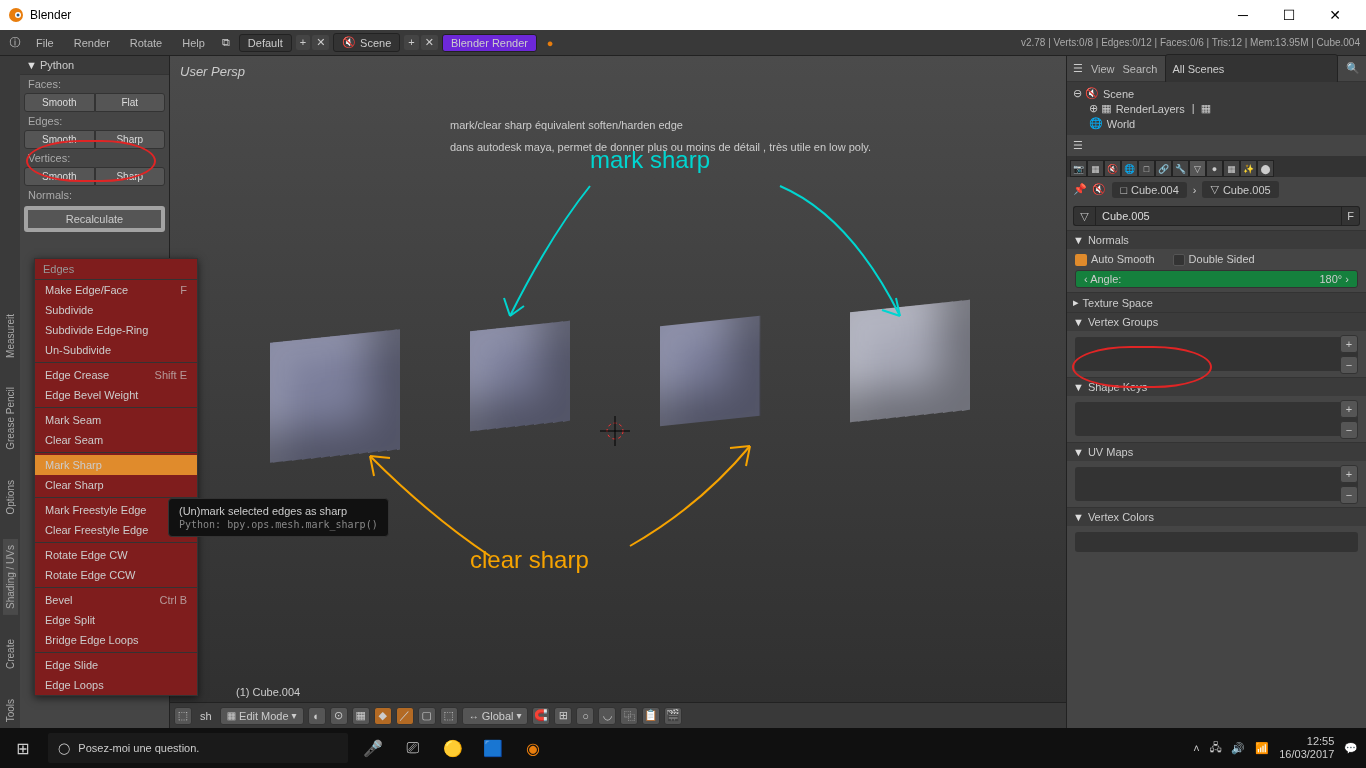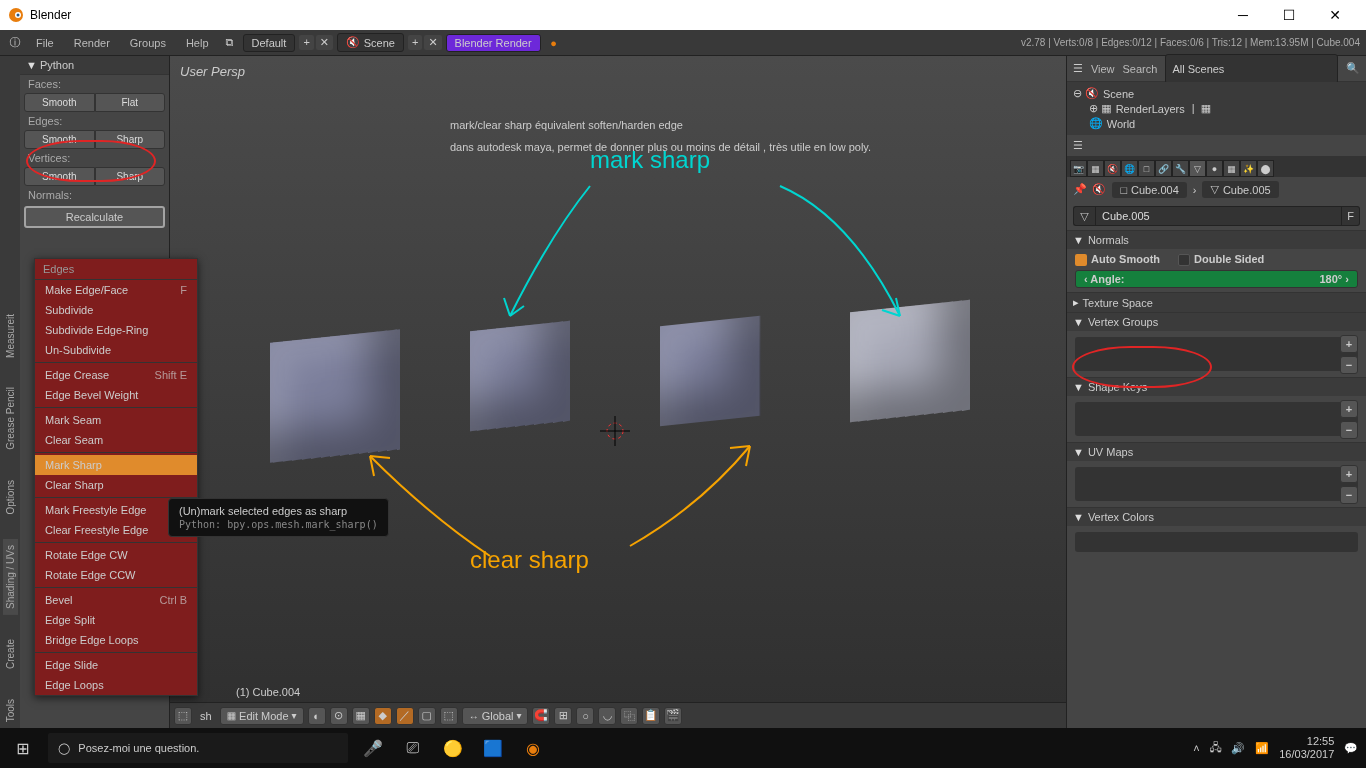--- a/index.html
+++ b/index.html
@@ -31,21 +31,21 @@
 .vtab.active { background:#4a4a4a; }
 
 
 .toolshelf { width:150px; background:#454545; border-right:1px solid #222; position:relative; }
 .toolshelf .panel-h { background:#3a3a3a; padding:3px 6px; color:#ddd; border-bottom:1px solid #333; }
 .toolshelf .lbl { padding:3px 8px; color:#aaa; display:block; }
 .toolshelf .btnrow { display:flex;align-items:flex-end; }
 .toolshelf .btnrow .btn { flex:1; background:#555; border:1px solid #333; padding:3px 0; text-align:center; color:#ddd; font-size:10px; }
 .toolshelf .btnrow .btn:first-child { border-radius:3px 0 0 3px; }
 .toolshelf .btnrow .btn:last-child { border-radius:0 3px 3px 0; }
-.toolshelf .wide { margin:2px 4px; border-radius:3px; background:#555; border:2px solid #a3a3a3; padding:3px 0; text-align:center; }
+.toolshelf .wide { margin:2px 4px; border-radius:3px; background:#555; border:4px solid #a3a3a3; padding:3px 0; text-align:center; }
 
 
 .ctxmenu { position:absolute; left:34px; top:258px; width:164px; background:#7f1d1d; border:1px solid #333; box-shadow:0 2px 8px rgba(0,0,0,.6); z-index:20; }
 .ctxmenu .hdr { padding:4px 8px; color:#999; border-bottom:1px solid #333; }
 .ctxmenu .mi { padding:4px 10px; color:#ccc; display:flex; justify-content:space-between; font-size:11px; }
 .ctxmenu .mi.hl { background:#e08b2c; color:#111; }
 .ctxmenu .sep { height:1px; background:#333; margin:2px 0; }
 
 
 .tooltip { position:absolute; left:168px; top:498px; background:#111; border:1px solid #333; padding:6px 10px; border-radius:4px; z-index:21; font-size:11px; }
@@ -73,21 +73,21 @@
 .props .hdr .item { color:#bbb; font-size:11px; }
 .props .hdr .field { background:#333; border:1px solid #222; padding:8px 6px; border-radius:3px; flex:1; }
 .outliner { background:#3a3a3a; padding:4px 6px; font-size:11px; }
 .outliner .row2 { display:flex; align-items:center; gap:4px; padding:1px 0; }
 .outliner .indent { margin-left:16px; }
 .tabstrip { display:flex; gap:0; background:#333; padding:3px 3px 0; }
 .tabstrip .t { width:17px; height:17px; background:#444; border:1px solid #222; display:flex; align-items:center; justify-content:center; font-size:9px; }
 .tabstrip .t.active { background:#555; }
 .props .panel { border-top:1px solid #333; }
 .props .panel .ph { padding:3px 6px; background:#3b3b3b; color:#ddd; display:flex; align-items:center; gap:4px; }
-.props .panel .pc { padding:4px 8px;font-weight:bold; }
+.props .panel .pc { padding:4px 8px; }
 .props .chk { width:12px; height:12px; background:#e08b2c; display:inline-block; border-radius:2px; margin-right:4px; vertical-align:middle; }
 .props .chk.off { background:#333; border:1px solid #555; }
 .props .slider { background:#15803d; border:1px solid #333; border-radius:3px; padding:2px 8px; display:flex; justify-content:space-between; margin-top:4px; }
 .props .box { background:#333; height:34px; border-radius:3px; margin:2px 0; }
 .props .plusminus { float:right; display:flex; flex-direction:column; gap:3px; }
 .props .plusminus span { width:18px; height:18px; background:#555; border:1px solid #333; border-radius:3px; text-align:center; line-height:16px; }
 .crumbs { display:flex; align-items:center; gap:6px; padding:4px 6px; }
 .crumbs .c { background:#333; padding:2px 8px; border-radius:3px; display:flex; align-items:center; gap:4px; }
 .namefield { margin:4px 6px; display:flex; }
 .namefield .ic { width:22px; background:#333; border:1px solid #222; border-right:0; border-radius:3px 0 0 3px; text-align:center; line-height:18px;}
@@ -117,21 +117,21 @@
   <div class="spacer"></div>
   <div class="winbtn">─</div>
   <div class="winbtn">☐</div>
   <div class="winbtn">✕</div>
 </div>
 
 <div class="menubar">
   <span class="icon">ⓘ</span>
   <span class="item">File</span>
   <span class="item">Render</span>
-  <span class="item">Groups</span>
+  <span class="item">Rotate</span>
   <span class="item">Help</span>
   <span class="icon">⧉</span>
   <div class="drop">
       <span>Default</span>
     </div>
   <div class="pm">
       <span>+</span>
       <span>✕</span>
     </div>
   <div class="drop">🔇 <span>Scene</span></div>

